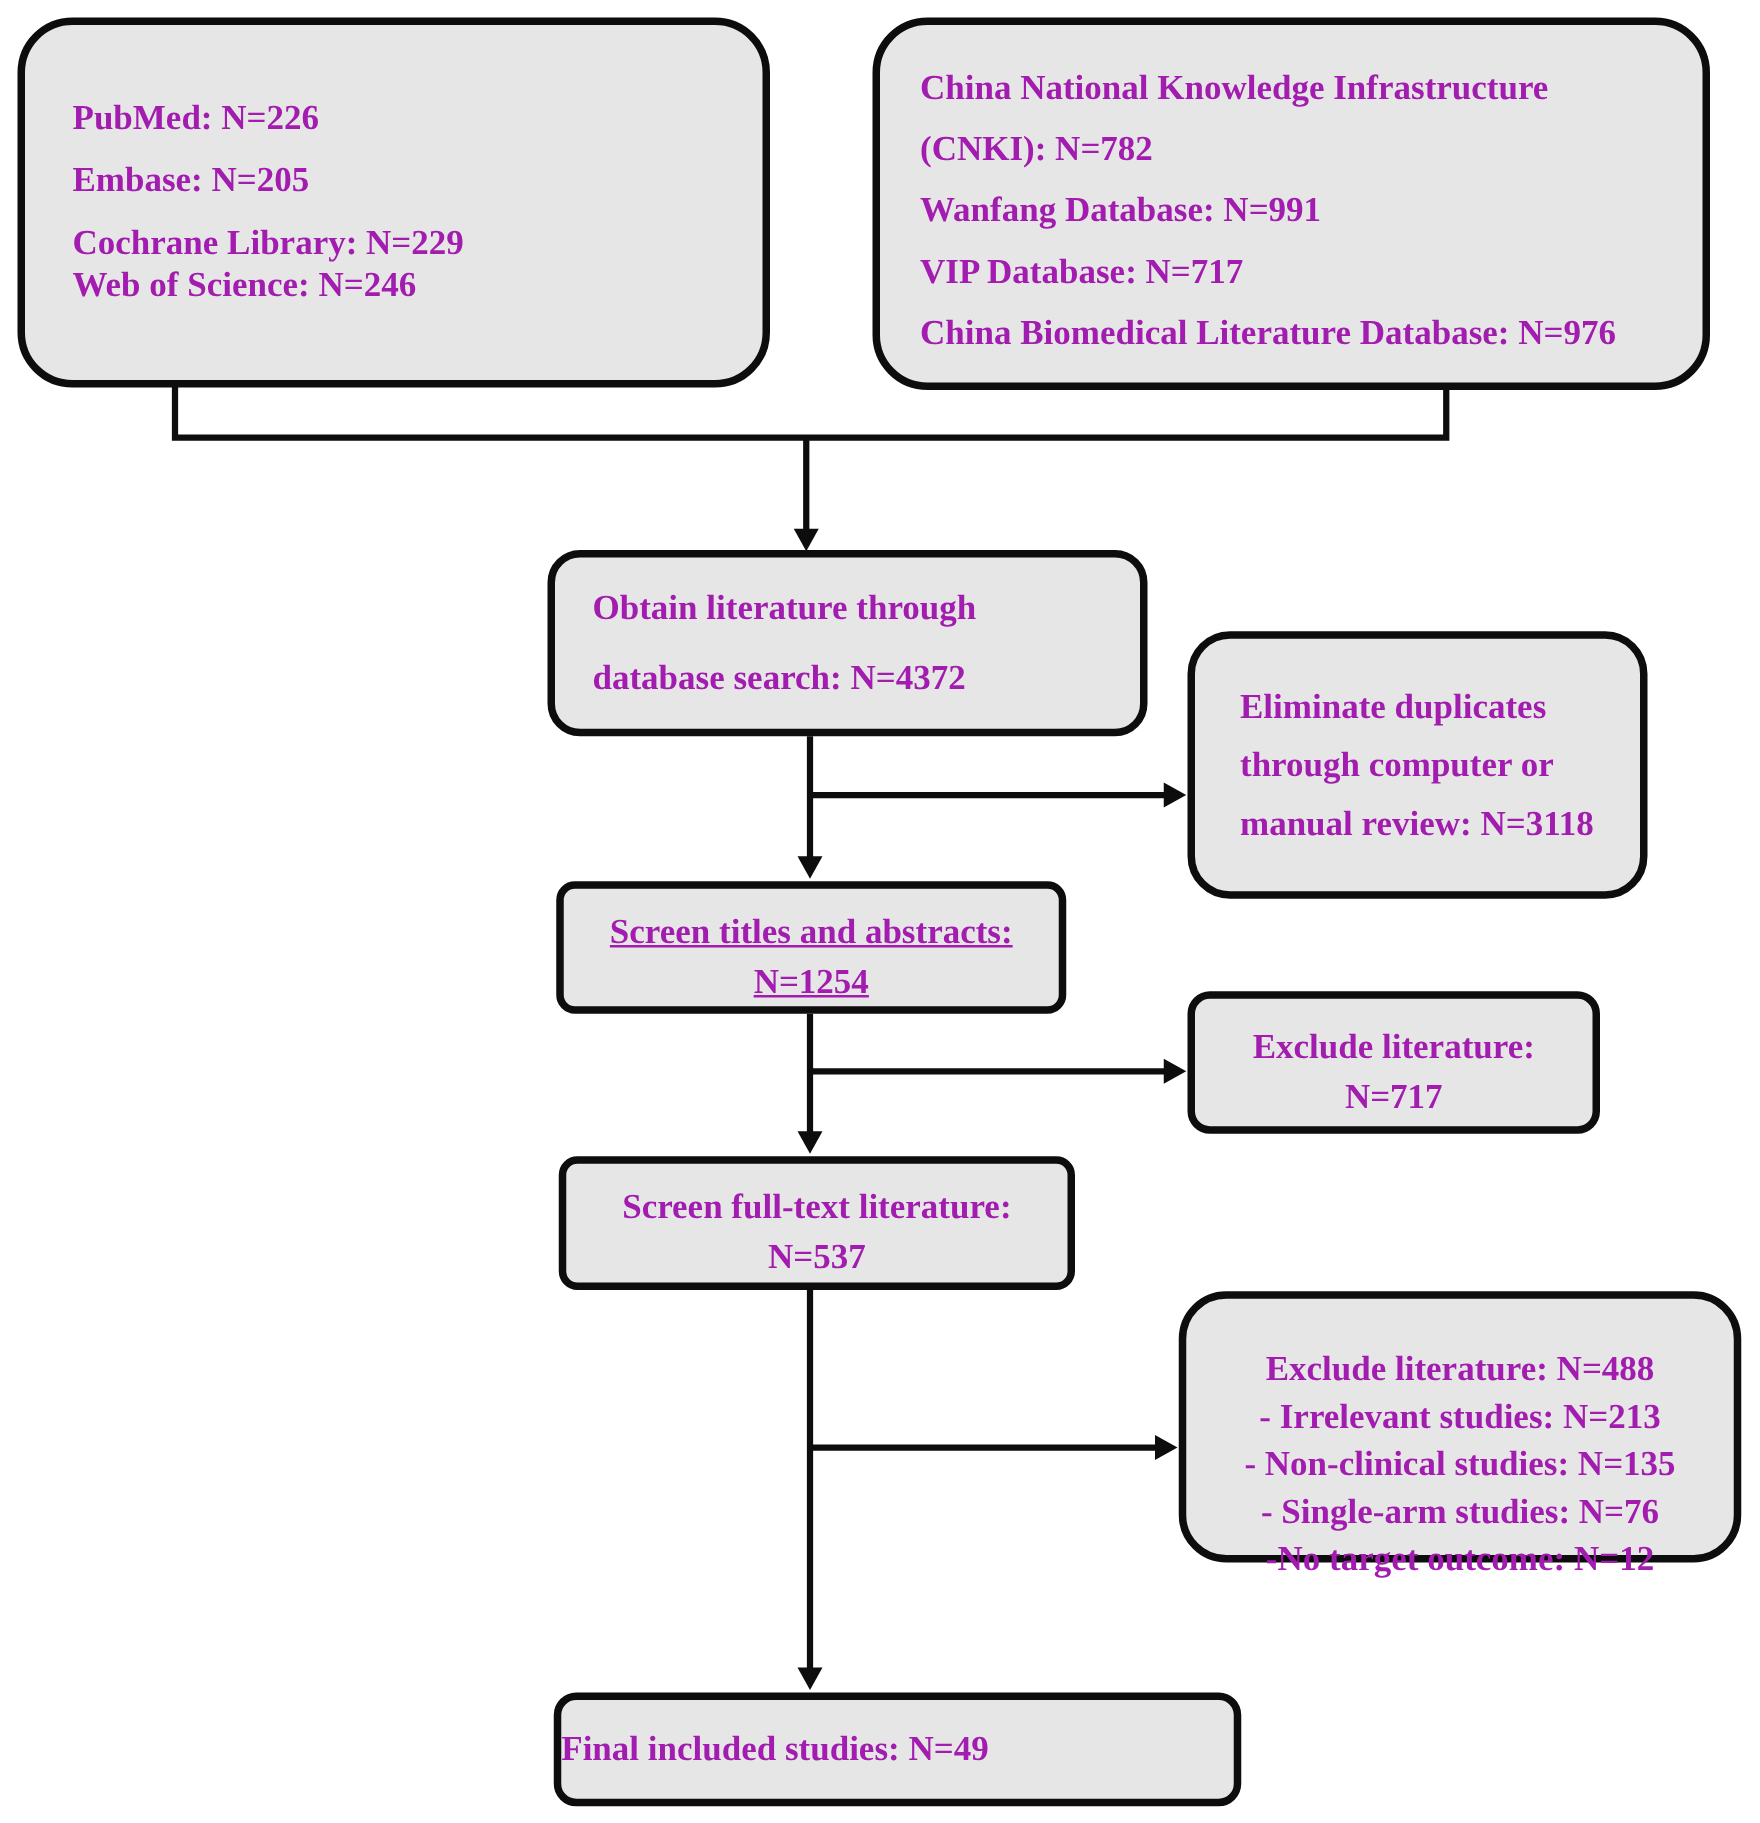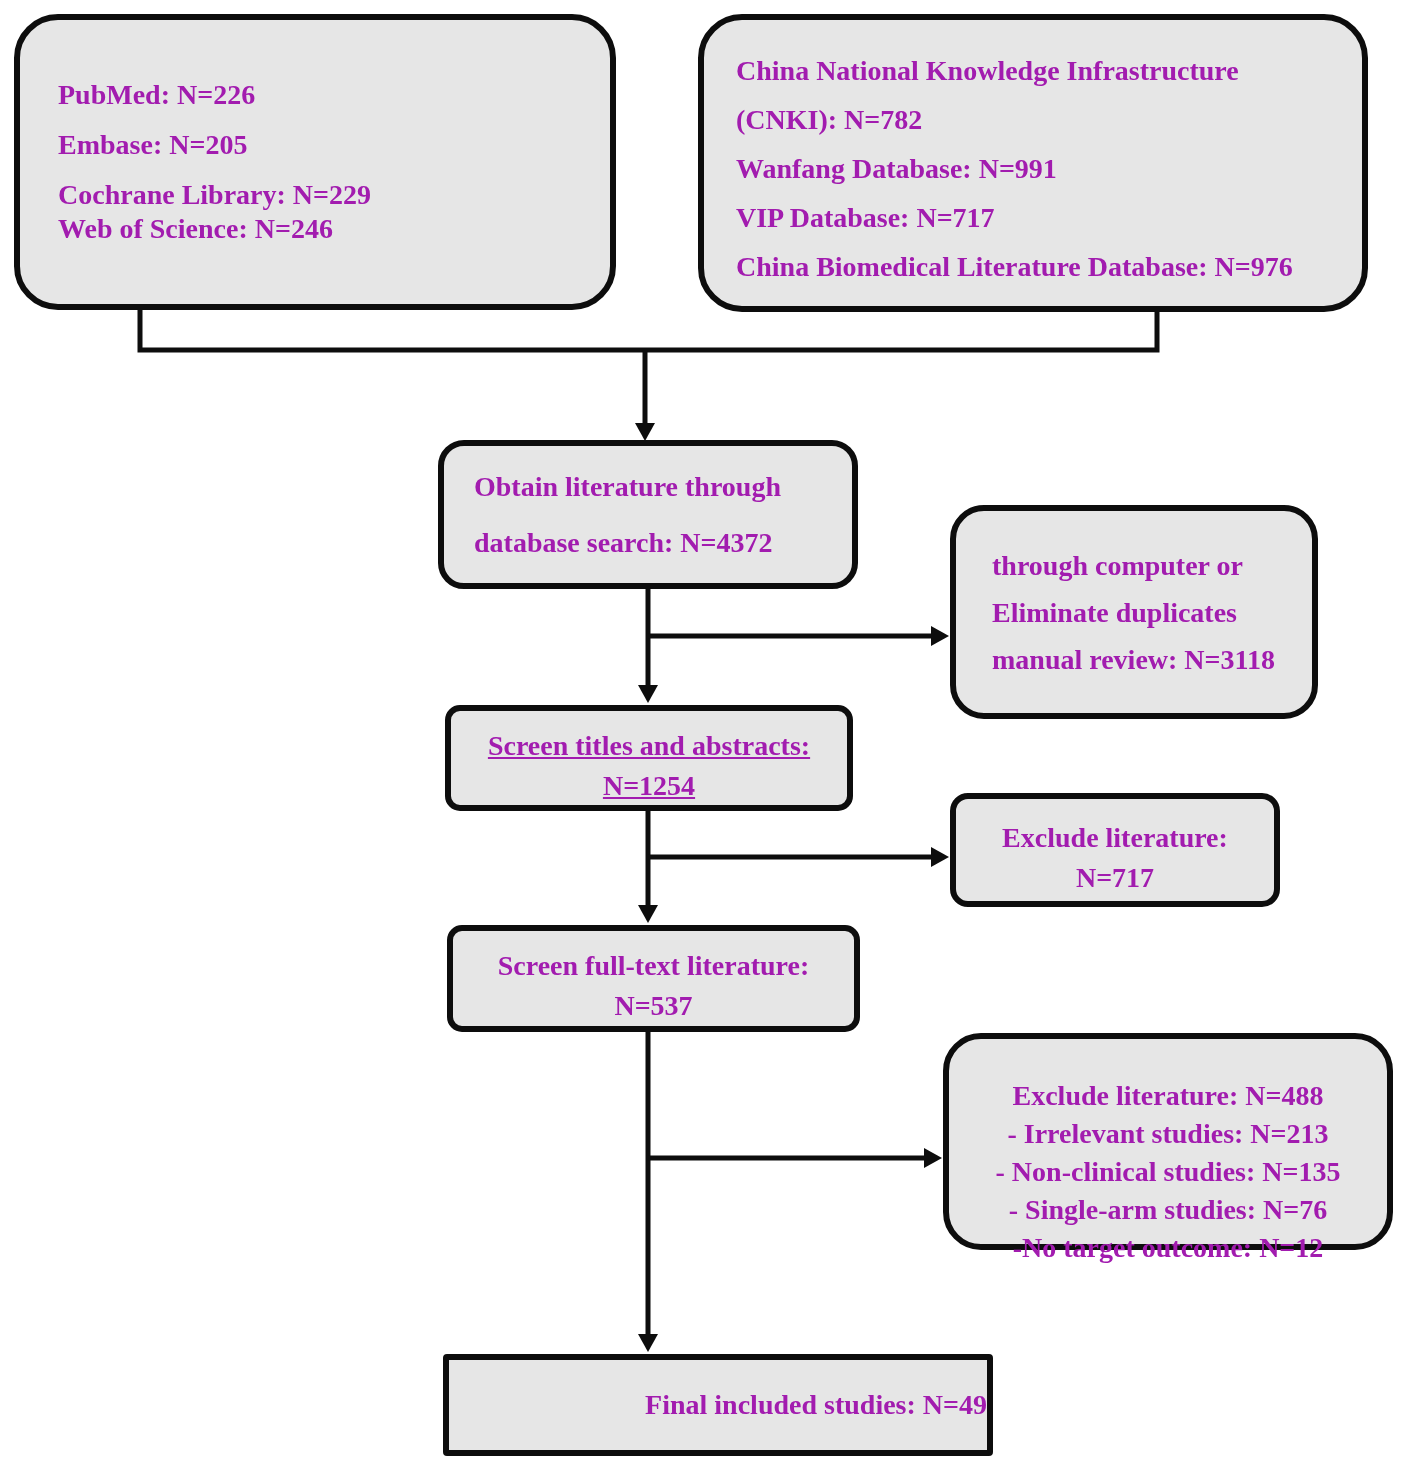--- a/index.html
+++ b/index.html
@@ -45,21 +45,21 @@
   .box-sources-english .line:nth-child(4) { margin-top: 4px; }
 
   .box-sources-chinese {
     left: 698px; top: 14px; width: 670px; height: 298px;
     border-radius: 44px;
     padding: 36px 12px 0 32px;
   }
   .box-sources-chinese .line + .line { margin-top: 19px; }
 
   .box-obtain {
-    left: 438px; top: 440px; width: 420px; height: 149px;
+    left: 438px; top: 440px; width: 480px; height: 149px;
     border-radius: 26px;
     padding: 26px 16px 0 30px;
   }
   .box-obtain .line + .line { margin-top: 26px; }
 
   .box-duplicates {
     left: 950px; top: 505px; width: 368px; height: 214px;
     border-radius: 34px;
     padding: 40px 14px 0 36px;
   }
@@ -92,25 +92,25 @@
 
   .box-exclude-fulltext {
     left: 943px; top: 1033px; width: 450px; height: 217px;
     border-radius: 38px;
     padding: 42px 10px 0 10px;
     text-align: center;
   }
   .box-exclude-fulltext .line + .line { margin-top: 8px; }
 
   .box-final {
-    left: 443px; top: 1354px; width: 550px; height: 102px;
-    border-radius: 4px;
+    left: 443px; top: 1354px; width: 550px; height: 91px;
+    border-radius: 18px;
     display: flex;
     align-items: center;
-    justify-content: flex-end;
+    justify-content: flex-start;
     text-align: center;
     padding: 0;
   }
 </style>
 </head>
 <body>
 
 <div id="canvas">
 
   <svg id="connectors" viewBox="0 0 1408 1458" fill="none">
@@ -153,22 +153,22 @@
     <div class="line">VIP Database: N=717</div>
     <div class="line">China Biomedical Literature Database: N=976</div>
   </div>
 
   <div class="box box-obtain">
     <div class="line">Obtain literature through</div>
     <div class="line">database search: N=4372</div>
   </div>
 
   <div class="box box-duplicates">
+    <div class="line">Eliminate duplicates</div>
     <div class="line">through computer or</div>
-    <div class="line">Eliminate duplicates</div>
     <div class="line">manual review: N=3118</div>
   </div>
 
   <div class="box box-screen-titles">
     <div class="line">Screen titles and abstracts:</div>
     <div class="line">N=1254</div>
   </div>
 
   <div class="box box-exclude-titles">
     <div class="line">Exclude literature:</div>

